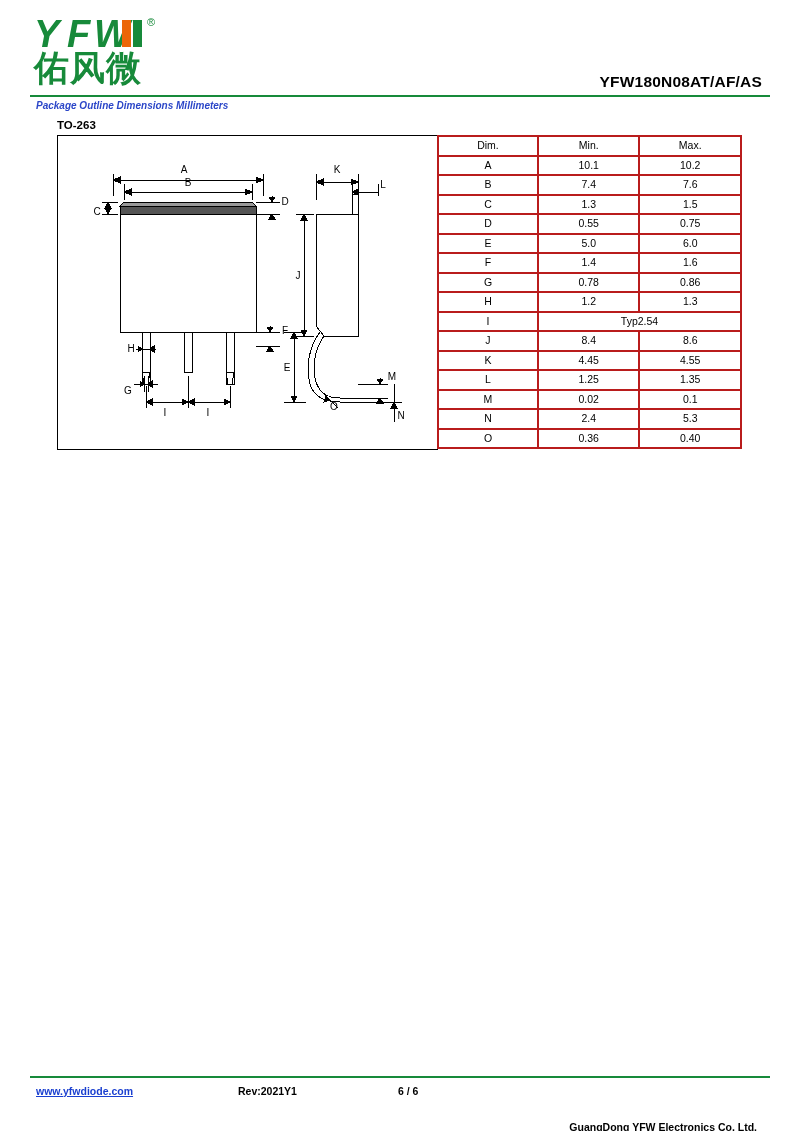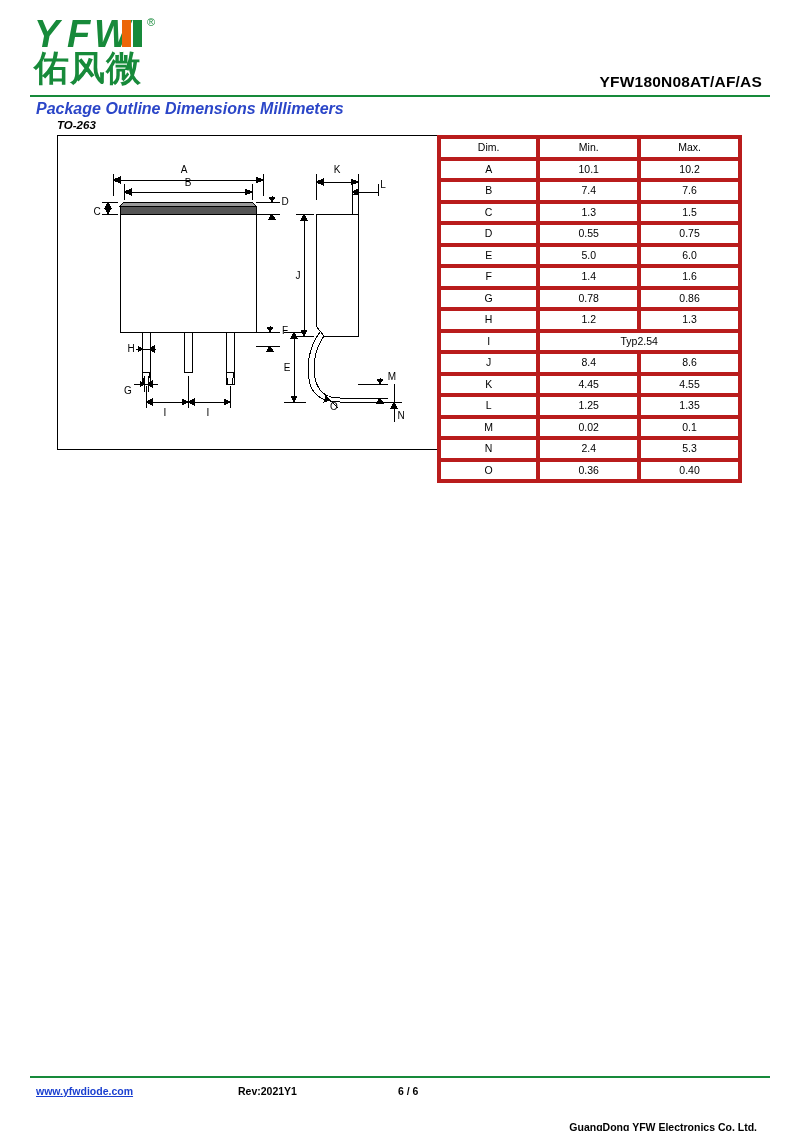--- a/index.html
+++ b/index.html
@@ -90,31 +90,30 @@
     left: 30px; top: 95px;
     width: 740px;
     height: 2px;
     background: #178a3a;
   }
 
   
   #section-title {
     position: absolute;
     left: 36px; top: 100px;
-    font-size: 16px;
+    font-size: 10px;
     font-weight: bold;
     color: #2b46c8;
     font-style: italic;
   }
   #package-name {
     position: absolute;
     left: 57px; top: 119px;
     font-size: 11.5px;
     font-weight: bold;
-    font-style: italic;
   }
 
   
   #drawing-box {
     position: absolute;
     left: 57px; top: 135px;
     width: 381px;
     height: 315px;
     border: 1px solid #000;
     box-sizing: border-box;
@@ -125,21 +124,21 @@
   
   #dim-table {
     position: absolute;
     left: 437px; top: 135px;
     width: 305px;
     border-collapse: collapse;
     font-size: 10.5px;
     background: #fff;
   }
   #dim-table td, #dim-table th {
-    border: 4px solid #b91c1c;
+    border: 2px solid #b91c1c;
     text-align: center;
     height: 17.5px;
     padding: 0;
     font-weight: normal;
     line-height: 17.5px;
   }
   #dim-table th { font-weight: normal; }
   #dim-table col.c1 { width: 33%; }
   #dim-table col.c2 { width: 33.5%; }
   #dim-table col.c3 { width: 33.5%; }

